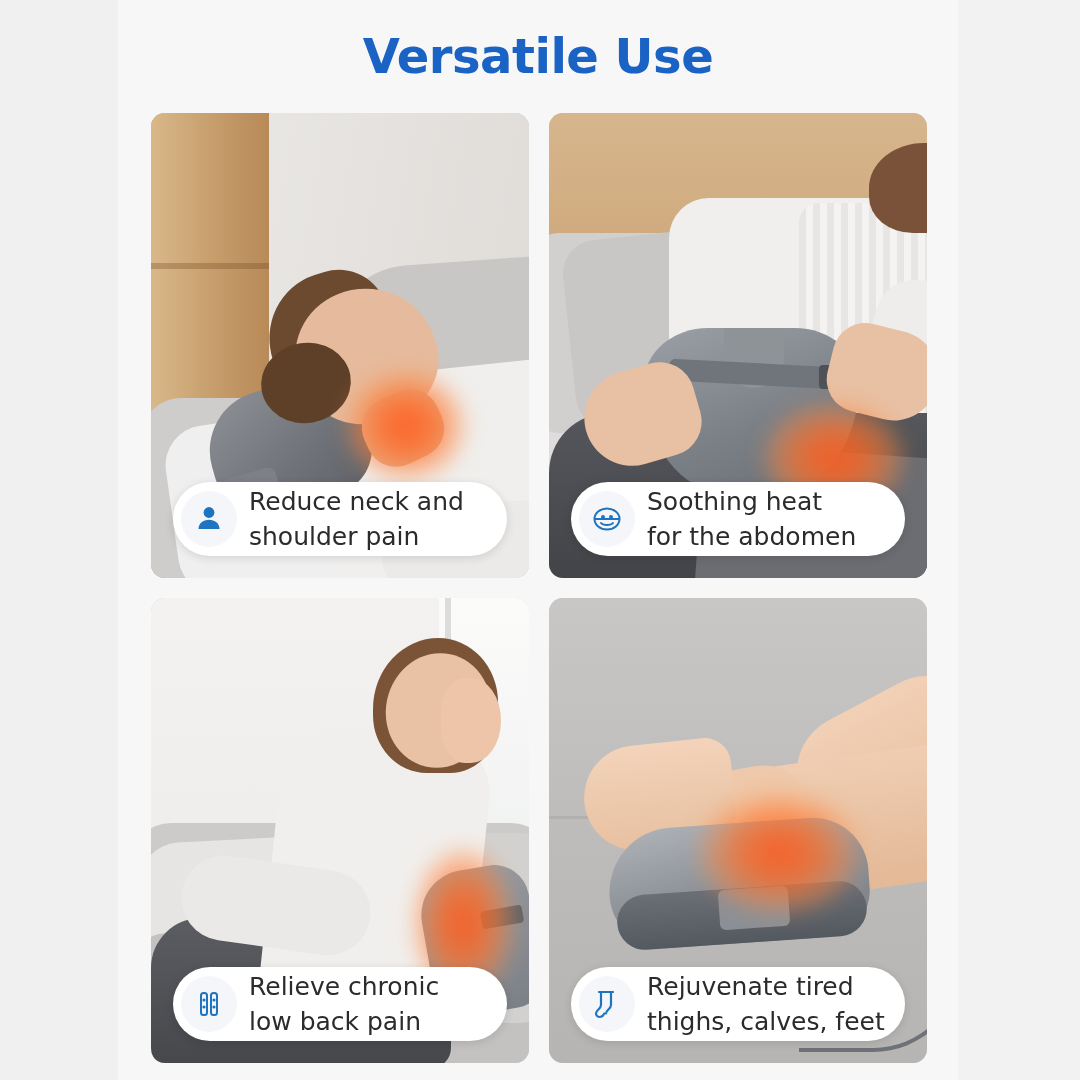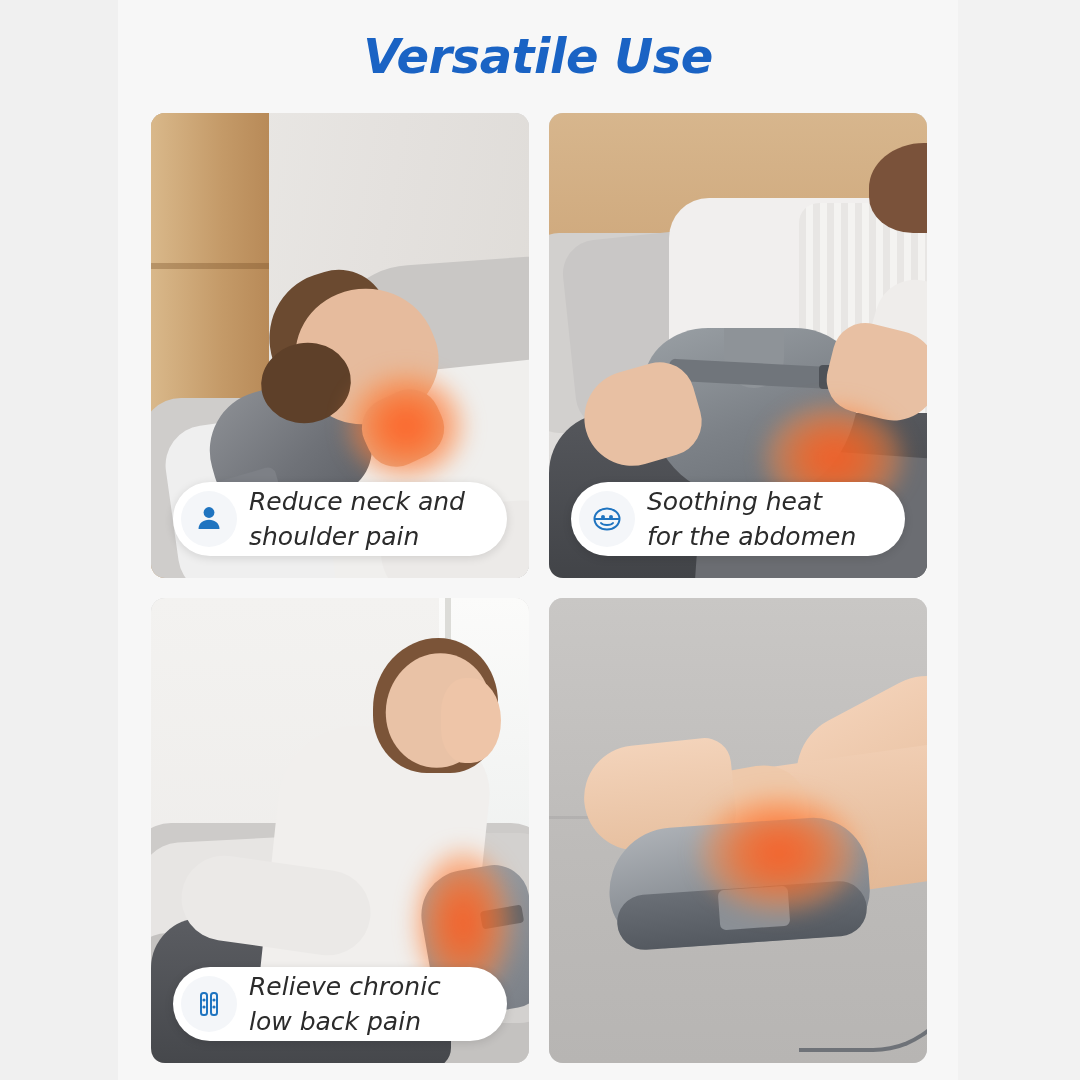--- a/index.html
+++ b/index.html
@@ -11,21 +11,20 @@
     height: 1080px;
     background: #f2f2f2;
     font-family: "Liberation Sans", sans-serif;
     overflow: hidden;
   }
   .page {
     position: relative;
     width: 900px;
     height: 1080px;
     background: #be185d;
-    font-style: italic;
   }
   
   .gutter-left, .gutter-right {
     position: absolute;
     top: 0;
     height: 1080px;
     width: 118px;
     background: #f0f0f0;
   }
   .gutter-left { left: 0; }
@@ -372,17 +371,28 @@
           <div class="c4-leg2"></div>
           <div class="c4-leg"></div>
           <div class="c4-ankle"></div>
           <div class="c4-foot"></div>
           <div class="c4-device"></div>
           <div class="c4-device-dark"></div>
           <div class="c4-strap"></div>
           <div class="c4-cord"></div>
           <div class="heat c4-heat"></div>
         </div>
+        <div class="caption">
+          <div class="caption-icon">
+            <svg width="34" height="34" viewBox="0 0 34 34">
+              <path d="M11 5v13c0 4-5 5-5 8.5 0 2 1.7 3.5 3.8 3.5 2.2 0 3.7-1.6 4.4-3.4" fill="none" stroke="#1f74c0" stroke-width="2.2" stroke-linecap="round"></path>
+              <path d="M21 5v13c0 4-5 5-5 8.5" fill="none" stroke="#1f74c0" stroke-width="2.2" stroke-linecap="round"></path>
+              <path d="M9 5h14" stroke="#1f74c0" stroke-width="2.2" stroke-linecap="round"></path>
+            </svg>
+          </div>
+          <div class="caption-text">Rejuvenate tired
+thighs, calves, feet</div>
+        </div>
       </div>
 
     </div>
   </div>
 </div>
 
 </body></html>

